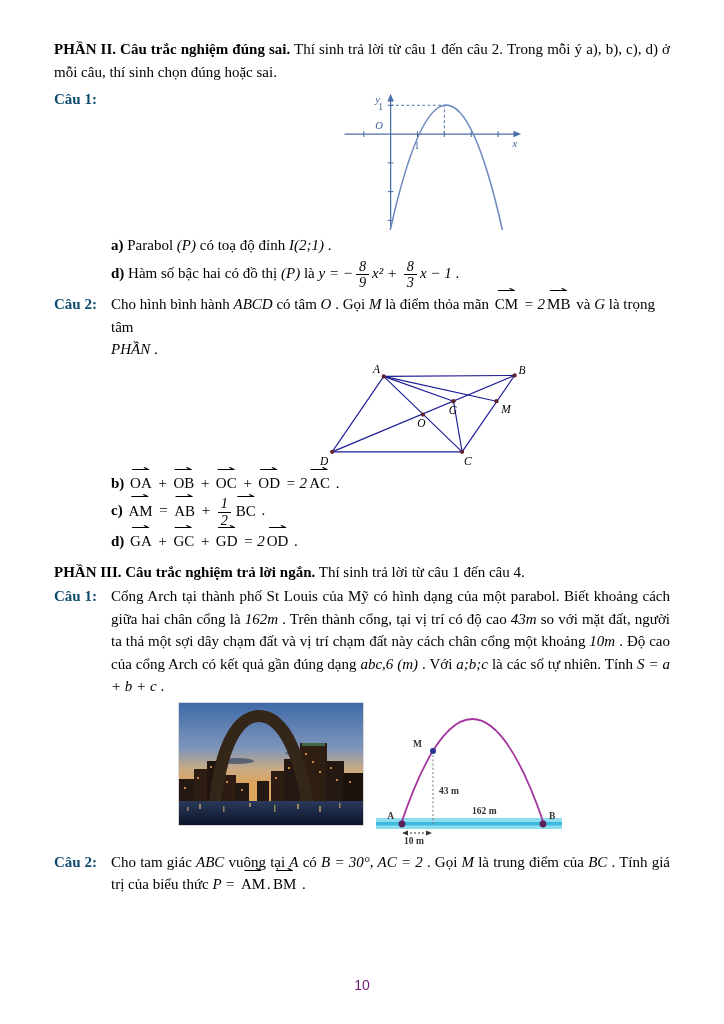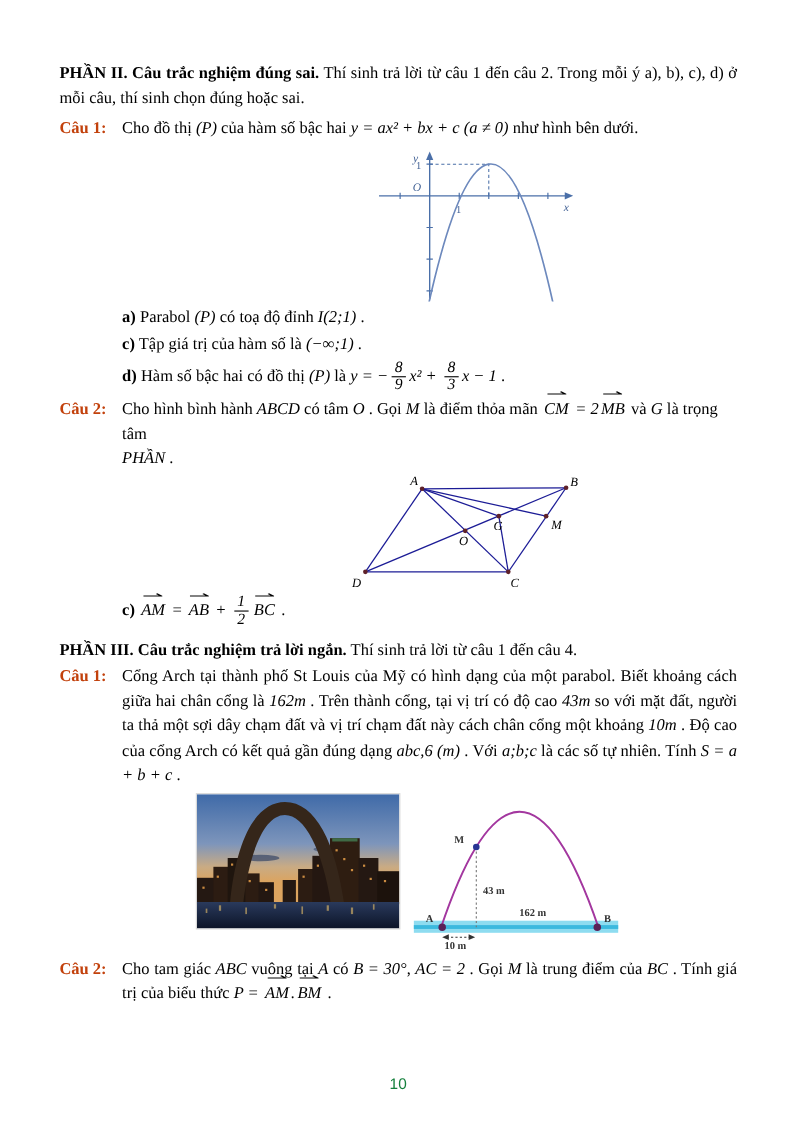--- a/index.html
+++ b/index.html
@@ -1,60 +1,59 @@
 <!DOCTYPE html>
 <html><head>
 <meta charset="utf-8">
 <style>
   html,body{margin:0;padding:0;background:#888;}
   .page{
     width:724px;height:1024px;position:relative;overflow:hidden;background:#ffffff;
     font-family:"Liberation Serif","DejaVu Serif",serif;font-size:15px;color:#000;
     line-height:1.5;margin:0 auto;
   }
-  .content{padding:56px 54px 0 54px;}
+  .content{padding:38px 54px 0 54px;}
   .para{text-align:justify;}
   .p2-header{margin:0 0 5px 0;}
   .q{position:relative;padding-left:57px;margin:0 0 3px 0;}
-  .qlab{position:absolute;left:0;top:0;font-weight:bold;color:#c2410c;white-space:nowrap;}
+  .qlab{position:absolute;left:0;top:0;font-weight:bold;color:#0c4a6e;white-space:nowrap;}
   .tb{font-weight:bold;}
   .tm{font-style:italic;}
   .tr{}
-  .vec{font-style:italic;position:relative;display:inline-block;padding:0 2px;}
+  .vec{position:relative;display:inline-block;padding:0 2px;}
   .vec::after{
     content:"⇀";position:absolute;left:0;right:0;top:-0.70em;text-align:center;
     font-style:normal;font-size:0.78em;line-height:1;transform:scaleX(2.0);
     font-family:"DejaVu Sans",sans-serif;
   }
   .frac{display:inline-block;vertical-align:middle;text-align:center;line-height:1.08;
     font-style:italic;margin:0 3px;font-size:0.95em;}
   .frac .fn{display:block;border-bottom:1px solid #000;padding:0 3px 0 3px;}
   .frac .fd{display:block;padding:0 3px;}
   .opt{margin:2px 0;}
   .graph-wrap{margin:3px 0 4px 222px;width:192px;}
   .fig2-wrap{margin:2px 0 2px 200px;width:220px;}
   .p3-header{margin:8px 0 2px 0;font-family:Liberation Serif, serif;}
   .imgrow{display:flex;align-items:flex-start;gap:12px;margin:4px 0 4px 124px;}
   .photo-frame{border:1px solid #d8d8d8;line-height:0;}
   .pagenum{position:absolute;left:0;right:0;bottom:28px;text-align:center;
-    font-family:"Liberation Sans","DejaVu Sans",sans-serif;font-size:14px;color:#15803d;}
+    font-family:"Liberation Sans","DejaVu Sans",sans-serif;font-size:14px;color:#701a75;}
   svg{display:block;}
   svg text{font-family:"Liberation Serif","DejaVu Serif",serif;}
 </style>
 </head>
 <body>
 
 <div class="page">
   <div class="content">
 
     <p class="para p2-header"><span class="tb">PHẦN II. Câu trắc nghiệm đúng sai.</span><span class="tr"> Thí sinh trả lời từ câu 1 đến câu 2. Trong mỗi ý a), b), c), d) ở mỗi câu, thí sinh chọn đúng hoặc sai.</span></p>
 
     <div class="q">
       <span class="qlab">Câu 1:</span>
-      <div><span class="tr">Cho đồ thị </span><span class="tm">(P)</span><span class="tr"> của hàm số bậc hai </span><span class="tm">y = ax² + bx + c</span><span class="tr">  </span><span class="tm">(a ≠ 0)</span><span class="tr"> như hình bên dưới.</span></div>
 
       <div class="graph-wrap">
         <svg width="192" height="142" viewBox="0 0 200 148">
 
           <line x1="12" y1="48" x2="190" y2="48" stroke="#4a6fa8" stroke-width="1.3"></line>
           <path d="M196,48 l-8,-3.4 v6.8 z" fill="#4a6fa8"></path>
           <line x1="60" y1="146" x2="60" y2="12" stroke="#4a6fa8" stroke-width="1.3"></line>
           <path d="M60,6 l-3.4,8 h6.8 z" fill="#4a6fa8"></path>
 
           <g stroke="#4a6fa8" stroke-width="1.1">
@@ -75,21 +74,20 @@
 
           <text x="49" y="16" font-size="11" font-style="italic" fill="#3f5f93" text-anchor="end">y</text>
           <text x="187" y="62" font-size="11" font-style="italic" fill="#3f5f93">x</text>
           <text x="52" y="43" font-size="11" font-style="italic" fill="#3f5f93" text-anchor="end">O</text>
           <text x="52" y="23" font-size="10" fill="#3f5f93" text-anchor="end">1</text>
           <text x="85" y="64" font-size="10" fill="#3f5f93">1</text>
         </svg>
       </div>
 
       <div class="opt"><span class="tb">a)</span><span class="tr"> Parabol </span><span class="tm">(P)</span><span class="tr"> có toạ độ đỉnh </span><span class="tm">I(2;1)</span><span class="tr"> .</span></div>
-      <div class="opt"><span class="tb">c)</span><span class="tr"> Tập giá trị của hàm số là </span><span class="tm">(−∞;1)</span><span class="tr"> .</span></div>
       <div class="opt"><span class="tb">d)</span><span class="tr"> Hàm số bậc hai có đồ thị </span><span class="tm">(P)</span><span class="tr"> là </span><span class="tm">y = −</span><span class="frac"><span class="fn">8</span><span class="fd">9</span></span><span class="tm">x²</span><span class="tm"> + </span><span class="frac"><span class="fn">8</span><span class="fd">3</span></span><span class="tm">x − 1</span><span class="tr"> .</span></div>
     </div>
 
     <div class="q">
       <span class="qlab">Câu 2:</span>
       <div><span class="tr">Cho hình bình hành </span><span class="tm">ABCD</span><span class="tr"> có tâm </span><span class="tm">O</span><span class="tr"> . Gọi </span><span class="tm">M</span><span class="tr"> là điểm thỏa mãn </span><span class="vec">CM</span><span class="tm"> = 2</span><span class="vec">MB</span><span class="tr"> và </span><span class="tm">G</span><span class="tr"> là trọng tâm</span></div>
       <div><span class="tm">PHẦN</span><span class="tr"> .</span></div>
 
       <div class="fig2-wrap">
         <svg width="220" height="107" viewBox="0 0 230 112">
@@ -116,21 +114,23 @@
           <text x="72" y="10" font-size="12" font-style="italic" text-anchor="end">A</text>
           <text x="217" y="11" font-size="12" font-style="italic">B</text>
           <text x="160" y="107" font-size="12" font-style="italic">C</text>
           <text x="18" y="107" font-size="12" font-style="italic" text-anchor="end">D</text>
           <text x="111" y="67" font-size="12" font-style="italic">O</text>
           <text x="144" y="53" font-size="12" font-style="italic">G</text>
           <text x="199" y="52" font-size="12" font-style="italic">M</text>
         </svg>
       </div>
 
+      <div class="opt"><span class="tb">b)</span><span class="tr"> </span><span class="vec">OA</span><span class="tm"> + </span><span class="vec">OB</span><span class="tm"> + </span><span class="vec">OC</span><span class="tm"> + </span><span class="vec">OD</span><span class="tm"> = 2</span><span class="vec">AC</span><span class="tr"> .</span></div>
       <div class="opt"><span class="tb">c)</span><span class="tr"> </span><span class="vec">AM</span><span class="tm"> = </span><span class="vec">AB</span><span class="tm"> + </span><span class="frac"><span class="fn">1</span><span class="fd">2</span></span><span class="vec">BC</span><span class="tr"> .</span></div>
+      <div class="opt"><span class="tb">d)</span><span class="tr"> </span><span class="vec">GA</span><span class="tm"> + </span><span class="vec">GC</span><span class="tm"> + </span><span class="vec">GD</span><span class="tm"> = 2</span><span class="vec">OD</span><span class="tr"> .</span></div>
     </div>
 
     <p class="para p3-header"><span class="tb">PHẦN III. Câu trắc nghiệm trả lời ngắn.</span><span class="tr"> Thí sinh trả lời từ câu 1 đến câu 4.</span></p>
 
     <div class="q">
       <span class="qlab">Câu 1:</span>
       <div class="para"><span class="tr">Cổng Arch tại thành phố St Louis của Mỹ có hình dạng của một parabol. Biết khoảng cách giữa hai chân cổng là </span><span class="tm">162m</span><span class="tr"> . Trên thành cổng, tại vị trí có độ cao </span><span class="tm">43m</span><span class="tr"> so với mặt đất, người ta thả một sợi dây chạm đất và vị trí chạm đất này cách chân cổng một khoảng </span><span class="tm">10m</span><span class="tr"> . Độ cao của cổng Arch có kết quả gần đúng dạng </span><span class="tm">abc,6 (m)</span><span class="tr"> . Với </span><span class="tm">a;b;c</span><span class="tr"> là các số tự nhiên. Tính </span><span class="tm">S = a + b + c</span><span class="tr"> .</span></div>
     </div>
 
     <div class="imgrow">

